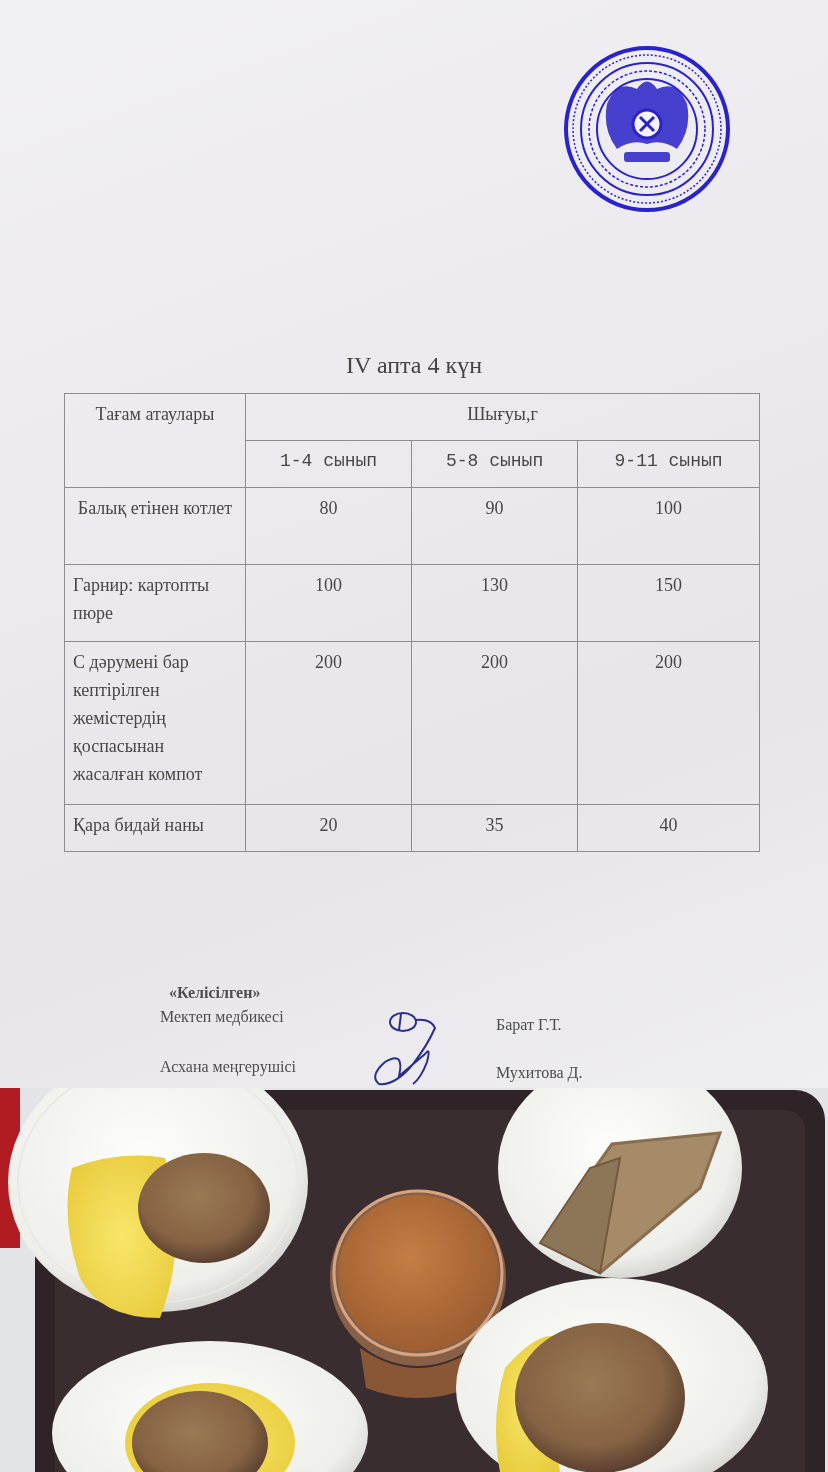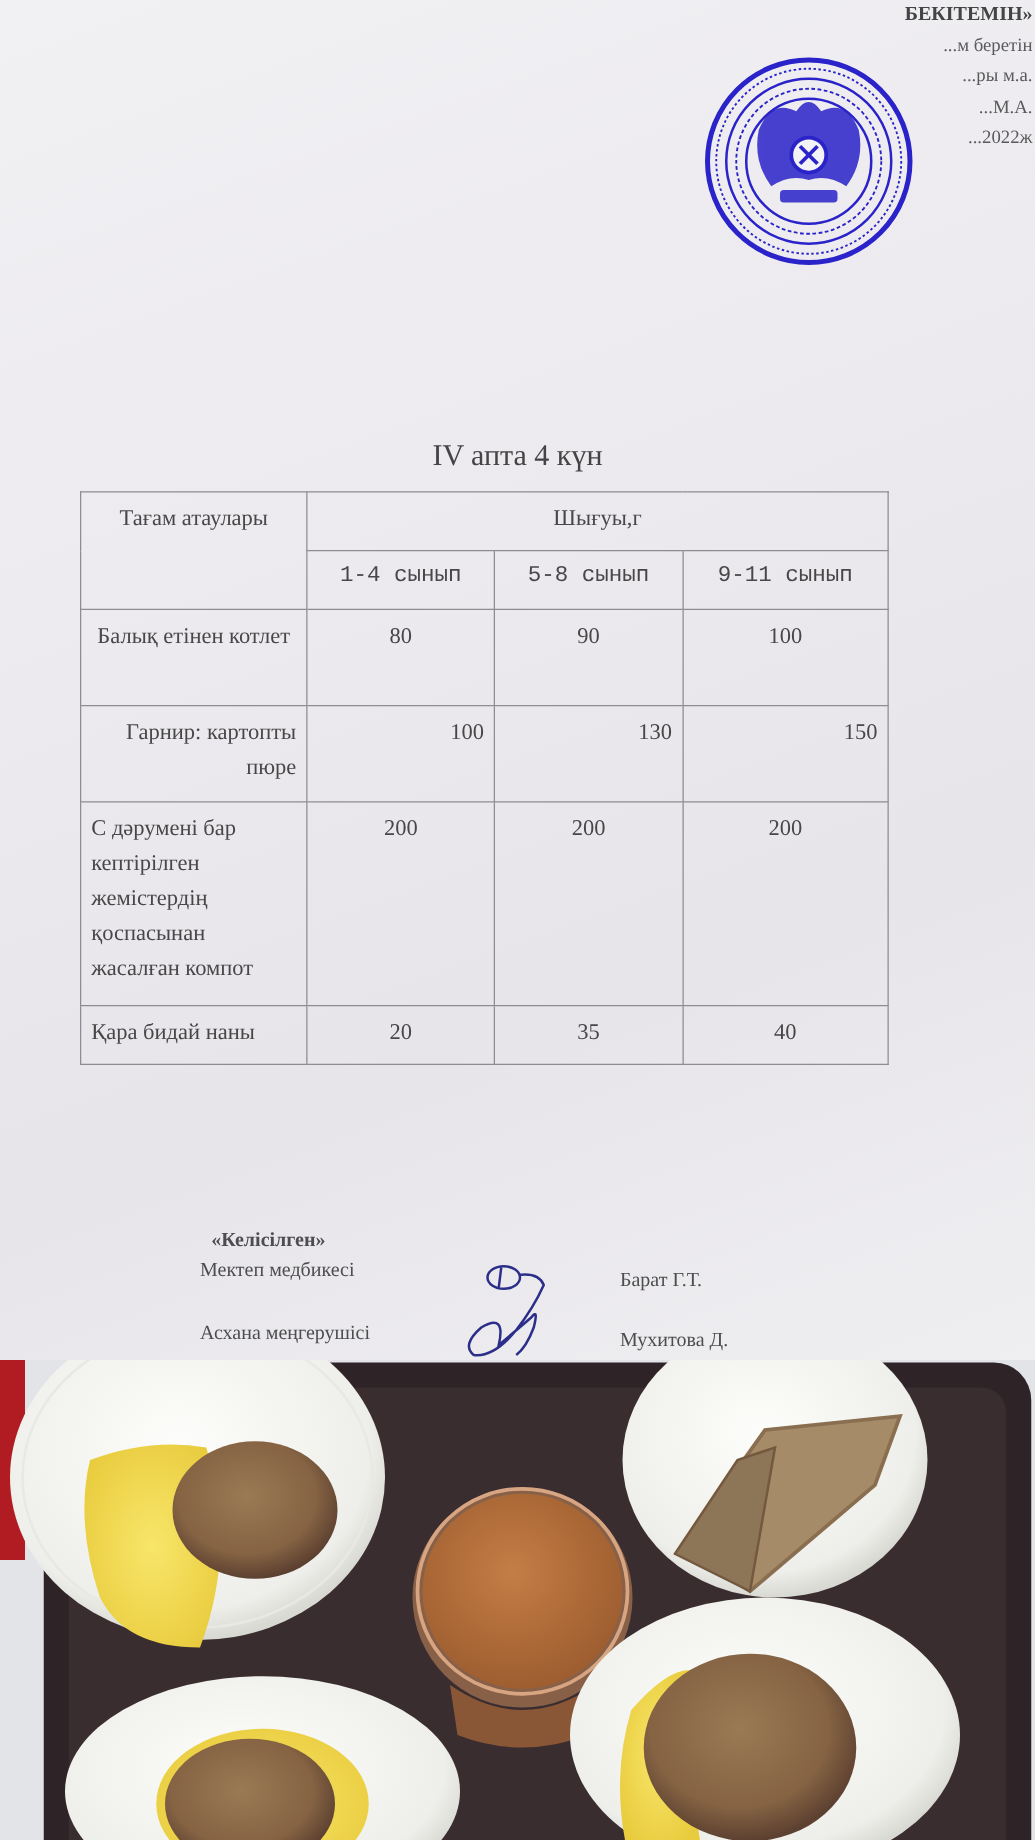--- a/index.html
+++ b/index.html
@@ -20,34 +20,34 @@
   }
   .approve .title { font-weight: bold; color: #444; font-size: 16px; }
   .stamp {
     position: absolute; left: 562px; top: 44px; width: 170px; height: 170px;
   }
   .doc-heading {
     position: absolute; left: 0; width: 828px; top: 352px; text-align: center;
     font-size: 24px; color: #444;
   }
   table.menu {
-    position: absolute; left: 64px; top: 393px; width: 647px;
+    position: absolute; left: 64px; top: 393px; width: 696px;
     border-collapse: collapse; font-size: 18px; color: #474747;
   }
   table.menu td, table.menu th {
     border: 1.4px solid #8d8c90; font-weight: normal; vertical-align: top;
     padding: 6px 8px; line-height: 28px;
   }
   .c-name { width: 164px; text-align: left; }
   .c-num { text-align: center; }
   th.h-name { text-align: center; height: 80px; }
   th.h-group { height: 34px; text-align: center; }
   th.h-sub { height: 34px; text-align: center; font-family: Liberation Mono, monospace; }
   tr.r1 td { height: 64px; text-align: center; }
-  tr.r2 td { height: 64px; text-align: right; }
+  tr.r2 td { height: 64px; }
   tr.r3 td { height: 150px; }
   tr.r4 td { height: 34px; }
   .sign {
     position: absolute; left: 160px; top: 984px; width: 460px; font-size: 16px; color: #4d4d4f;
   }
   .sign .agreed { font-weight: bold; position: absolute; left: 9px; top: 0; font-size: 16px; }
   .sign .row1 { position: absolute; left: 0; top: 24px; }
   .sign .row2 { position: absolute; left: 0; top: 74px; }
   .sign .name1 { position: absolute; left: 336px; top: 32px; }
   .sign .name2 { position: absolute; left: 336px; top: 80px; }
@@ -57,27 +57,20 @@
     position: absolute; left: 0; top: 1088px; width: 828px; height: 384px;
     background: #dfe1e4; overflow: hidden;
   }
   .photo svg { display: block; }
 </style>
 </head>
 <body>
 
 <div class="paper">
 
-  <div class="approve">
-    <div class="title">БЕКІТЕМІН»</div>
-    <div>...м беретін</div>
-    <div>...ры м.а.</div>
-    <div>...М.А.</div>
-    <div>...2022ж</div>
-  </div>
 
   <svg class="stamp" viewBox="0 0 170 170">
     <g fill="none" stroke="#2a23c9">
       <circle cx="85" cy="85" r="81" stroke-width="4"></circle>
       <circle cx="85" cy="85" r="74" stroke-width="1.5" stroke-dasharray="2 2"></circle>
       <circle cx="85" cy="85" r="66" stroke-width="2"></circle>
       <circle cx="85" cy="85" r="58" stroke-width="1.5" stroke-dasharray="3 2"></circle>
       <circle cx="85" cy="85" r="50" stroke-width="2"></circle>
     </g>
     <g fill="#2a23c9" opacity="0.85">

